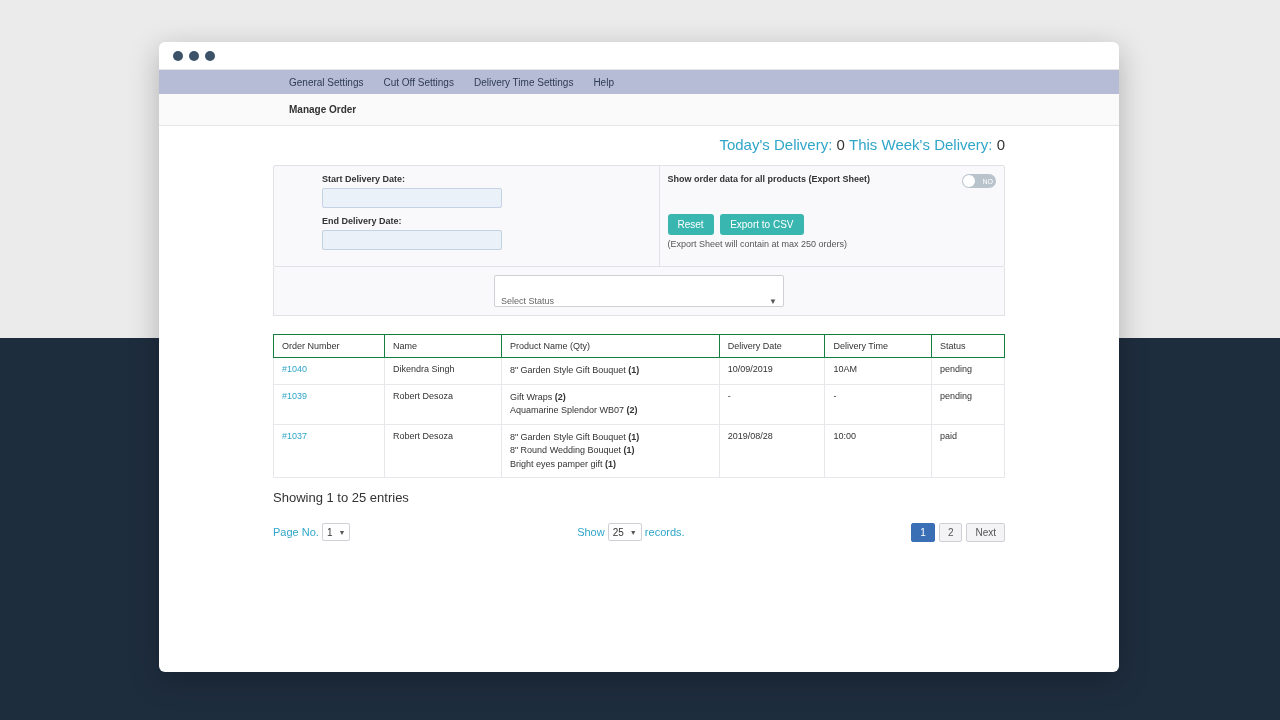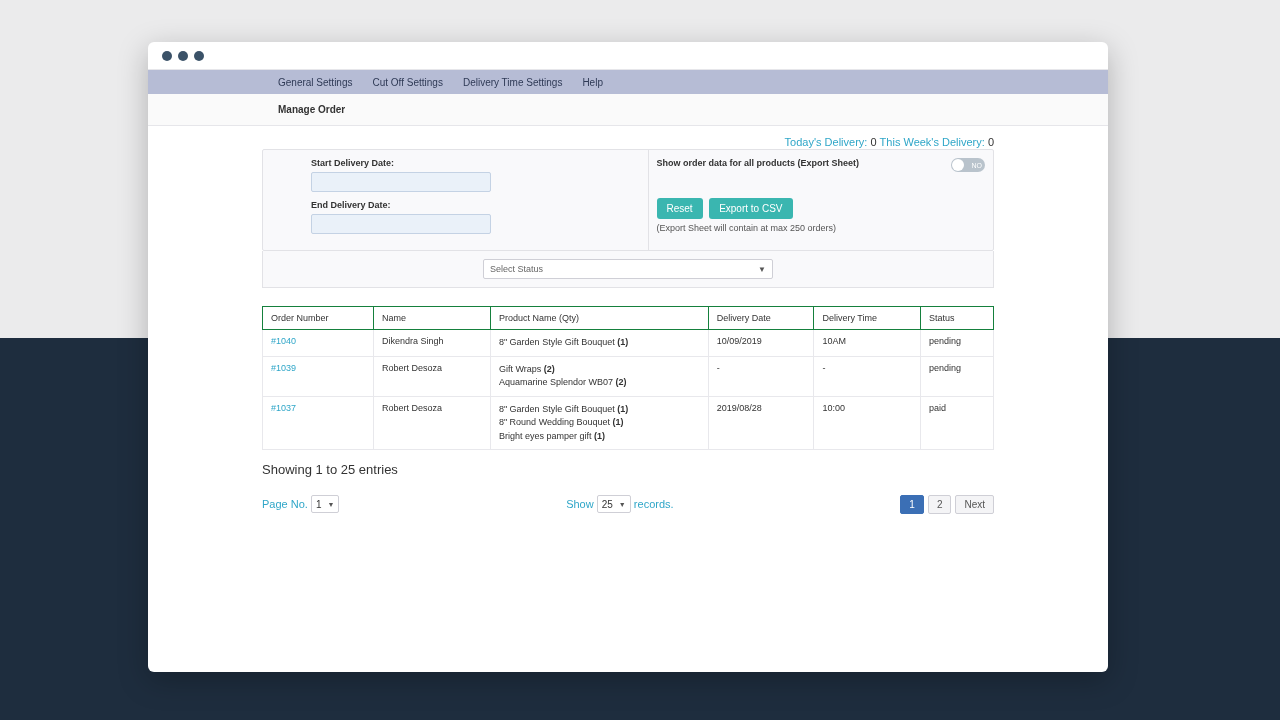--- a/index.html
+++ b/index.html
@@ -14,21 +14,21 @@
   
   .bgtri {
     position:absolute;
     inset:0;
     pointer-events:none;
     background:
       radial-gradient(circle at 0 0, transparent 0, transparent 100%);
   }
   .window {
     position: absolute;
-    left: 148px;
+    left: 159px;
     top: 42px;
     width: 960px;
     height: 630px;
     background: #fff;
     border-radius: 6px;
     box-shadow: 0 8px 30px rgba(0,0,0,0.25);
     overflow: hidden;
     display:flex;
     flex-direction:column;
   }
@@ -63,23 +63,23 @@
     color:#333;
   }
   .content {
     padding: 10px 114px 0 114px;
     flex:1;
     overflow:auto;
   }
   .topline {
     display:flex;
     justify-content:flex-end;
-    font-size:11px;
-    color:#333;
-    margin-bottom:1px;
+    font-size:15px;
+    color:#333;
+    margin-bottom:12px;
   }
   .topline .link { color:#2fa6c8; }
   .filterbox {
     border:1px solid #e2e2e6;
     background:#f9f9fb;
     border-radius:2px;
     display:flex;
   }
   .filterbox .col {
     flex:1;
@@ -136,28 +136,28 @@
   .statusrow {
     border:1px solid #e2e2e6;
     border-top:none;
     background:#f9f9fb;
     padding:8px;
     display:flex;
     justify-content:center;
   }
   .select {
     width:290px;
-    height:20px;
+    height:32px;
     border:1px solid #cfcfd6;
     background:#fff;
     font-size:9px;
     color:#666;
     padding:0 6px;
     display:flex;
-    align-items:center;
+    align-items:flex-end;
     justify-content:space-between;
     border-radius:2px;
     cursor:pointer;
   }
   .select .arrow { font-size:8px; color:#555;}
   table.orders {
     width:100%;
     border-collapse:collapse;
     margin-top:18px;
     font-size:9px;

